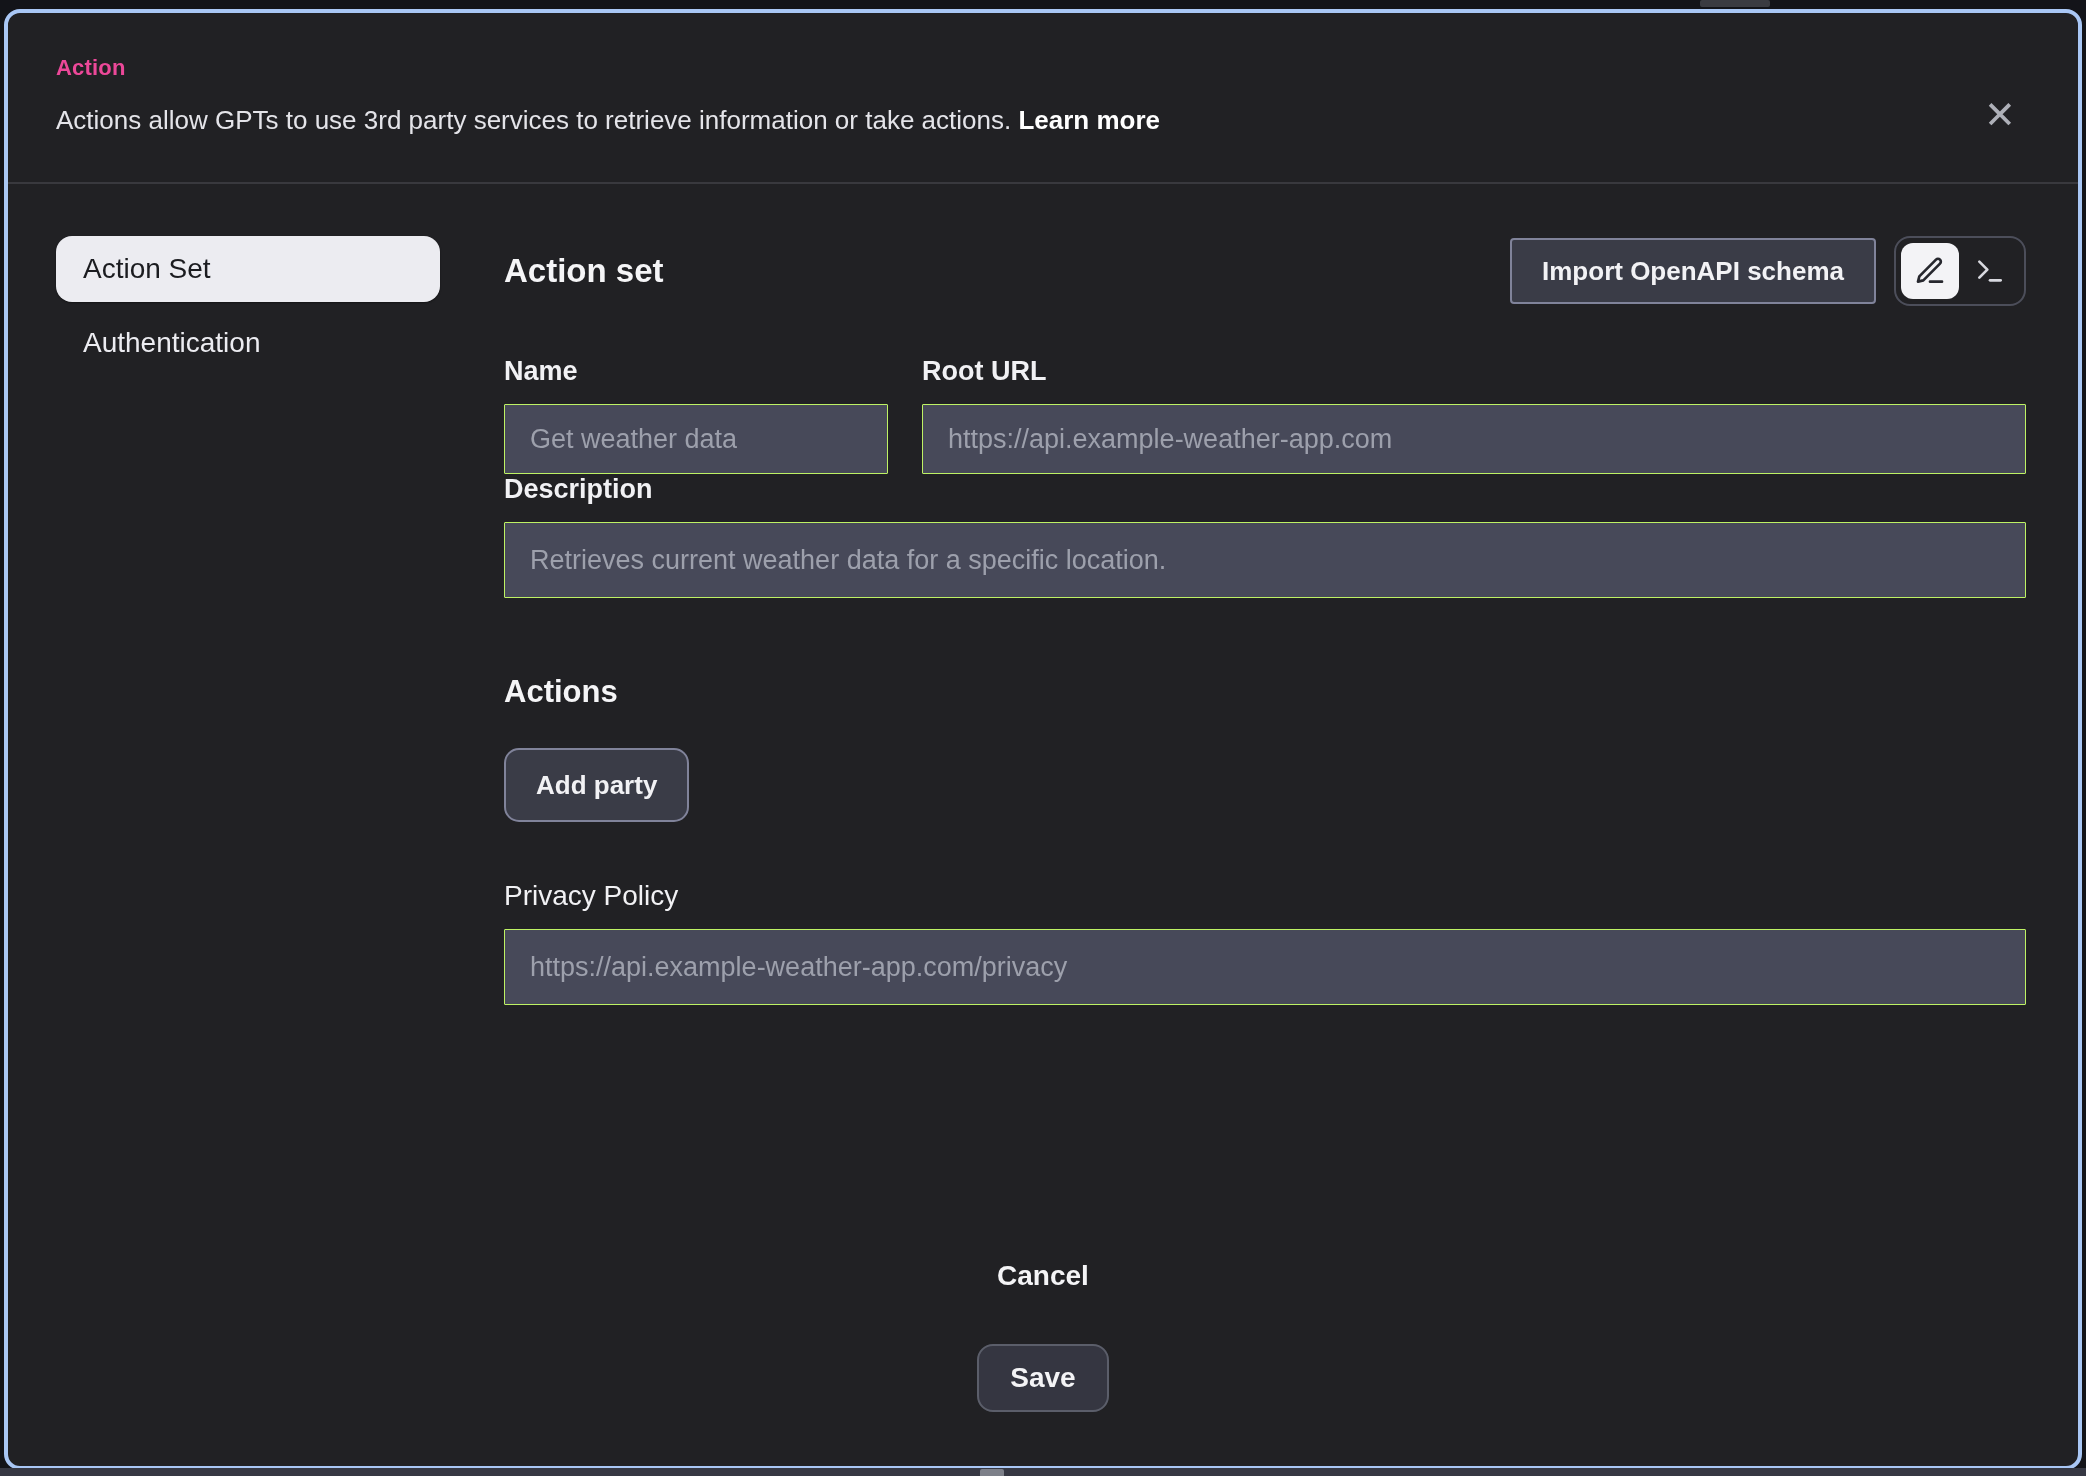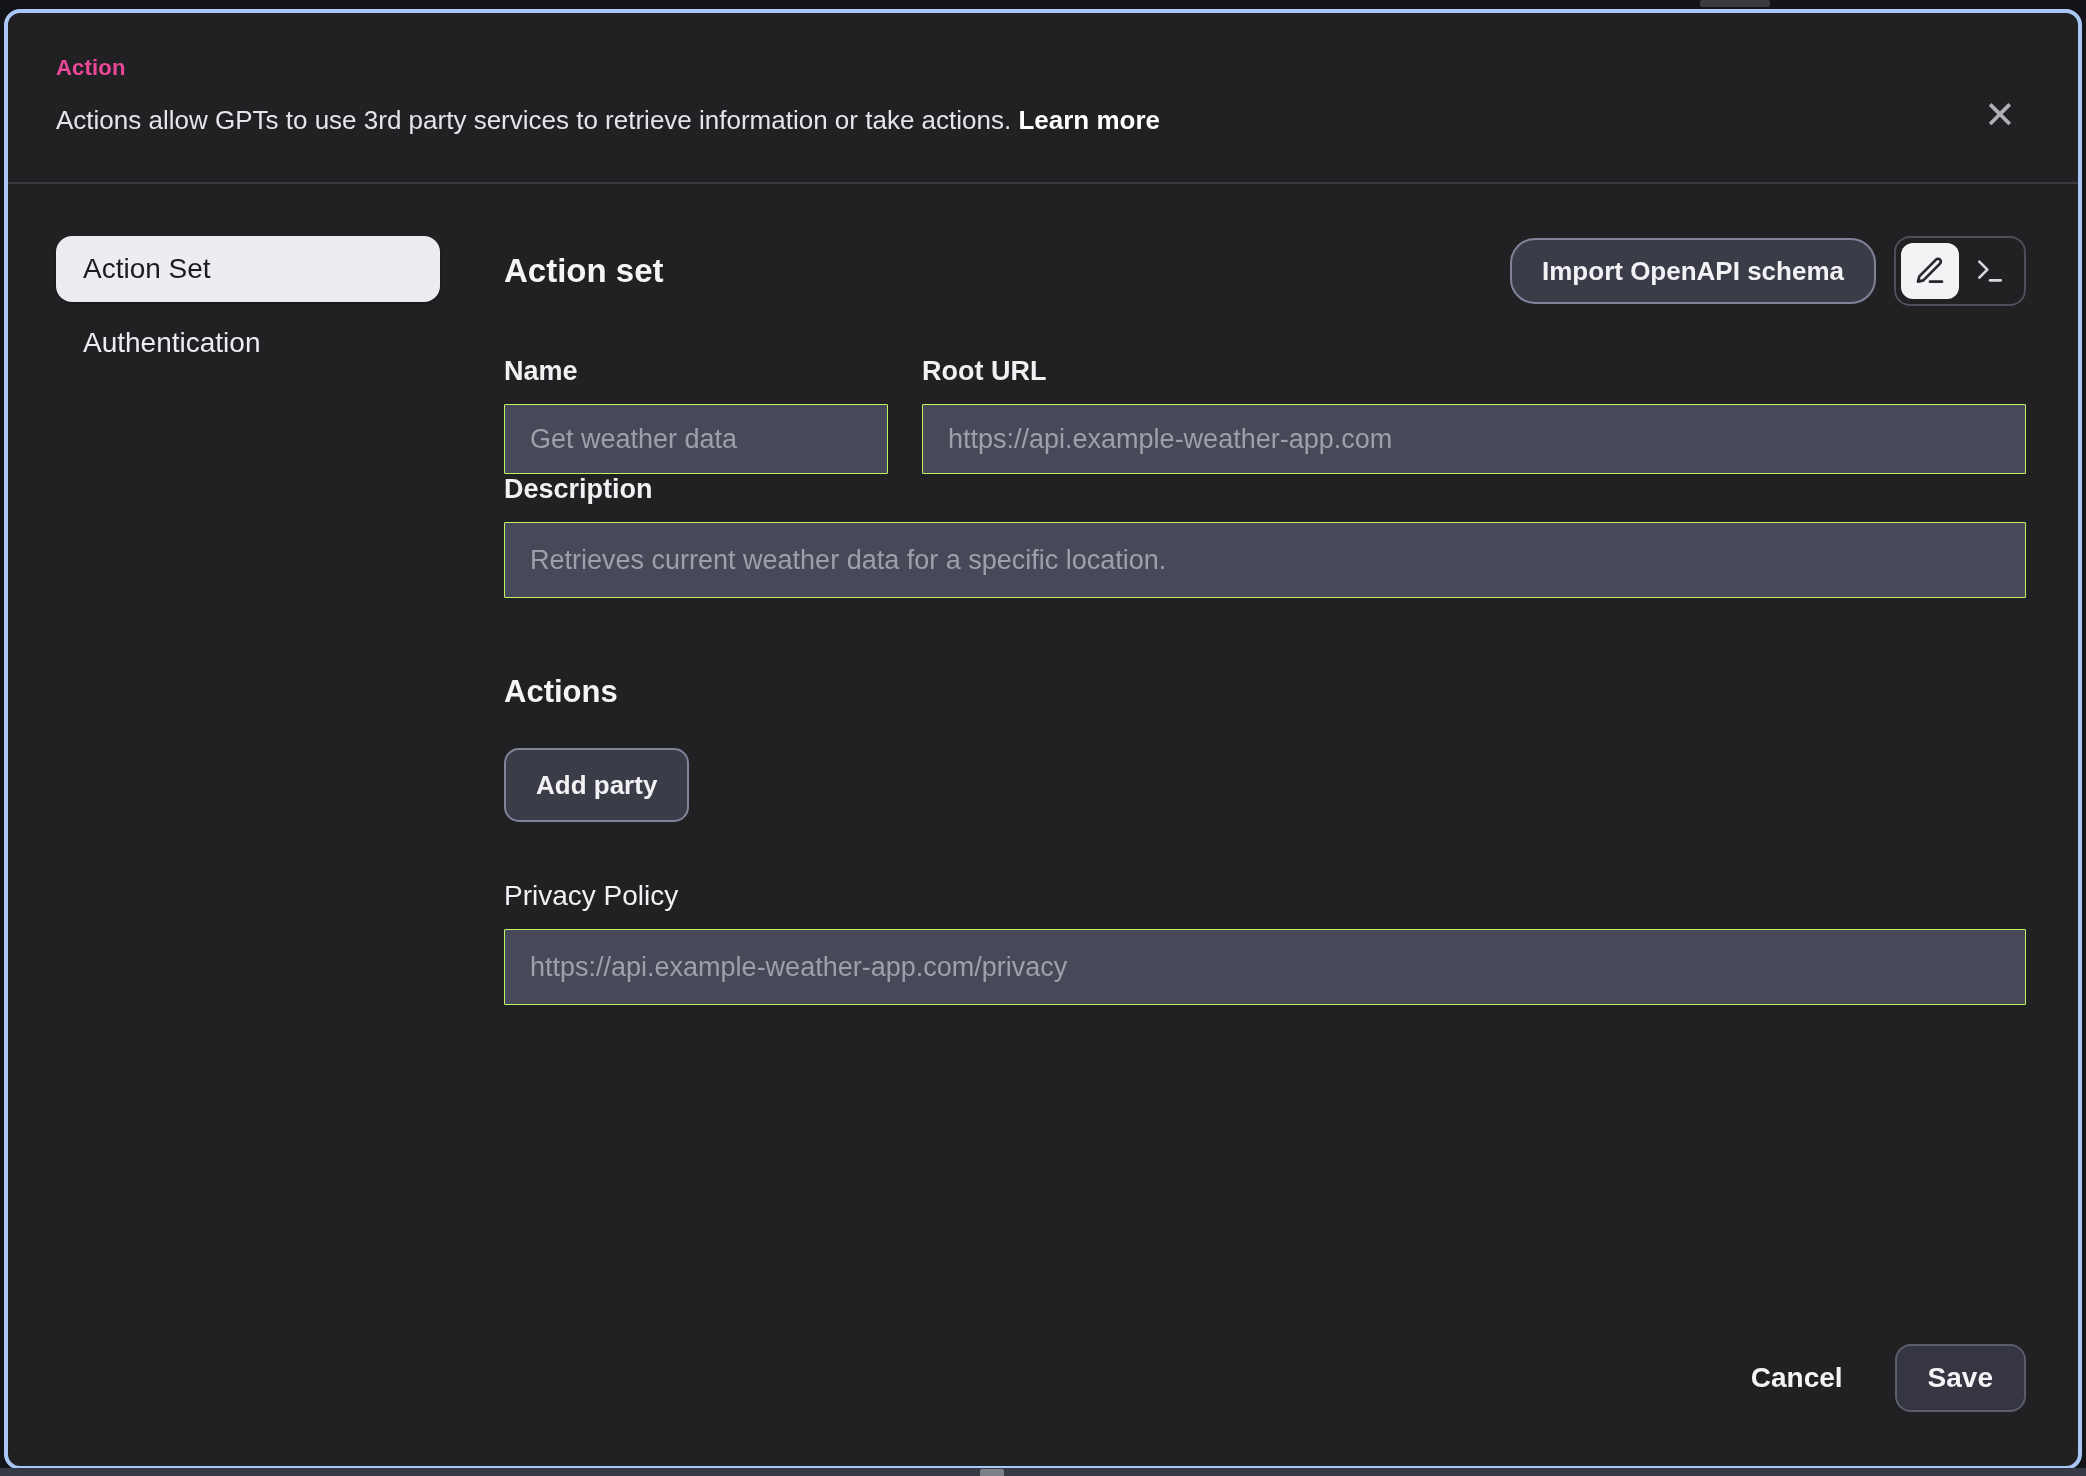--- a/index.html
+++ b/index.html
@@ -88,21 +88,21 @@
     display:flex; align-items:center; justify-content:space-between;
     height:70px;
   }
   .main-heading { font-size:33px; font-weight:700; color:#f5f5f7; }
   .top-controls { display:flex; align-items:center; gap:18px; }
 
   .btn {
     font-family:inherit;
     background:#3a3c47;
     border:2px solid #80839a;
-    border-radius:25px;
+    border-radius:4px;
     color:#f2f2f5;
     font-size:26px; font-weight:700;
     height:66px; padding:0 30px;
     cursor:pointer;
     white-space:nowrap;
   }
 
   .segmented {
     height:70px; border:2px solid #4c4e5a; border-radius:16px;
     display:flex; align-items:center; padding:5px; gap:2px;
@@ -153,20 +153,21 @@
 
   .fgroup-privacy { margin-top:58px; }
   .fgroup-privacy .tinput { height:76px; }
 
   
   .modal-footer {
     margin-top:auto;
     display:flex; align-items:center; justify-content:flex-end;
     gap:52px;
     padding:0 52px 54px 52px;
+    flex-direction:column;
   }
   .cancel-btn {
     background:none; border:none; cursor:pointer;
     font-family:inherit;
     font-size:28px; font-weight:700; color:#f4f4f6;
   }
   .save-btn {
     background:#353641;
     border:2px solid #5b5e6a;
     border-radius:16px;

